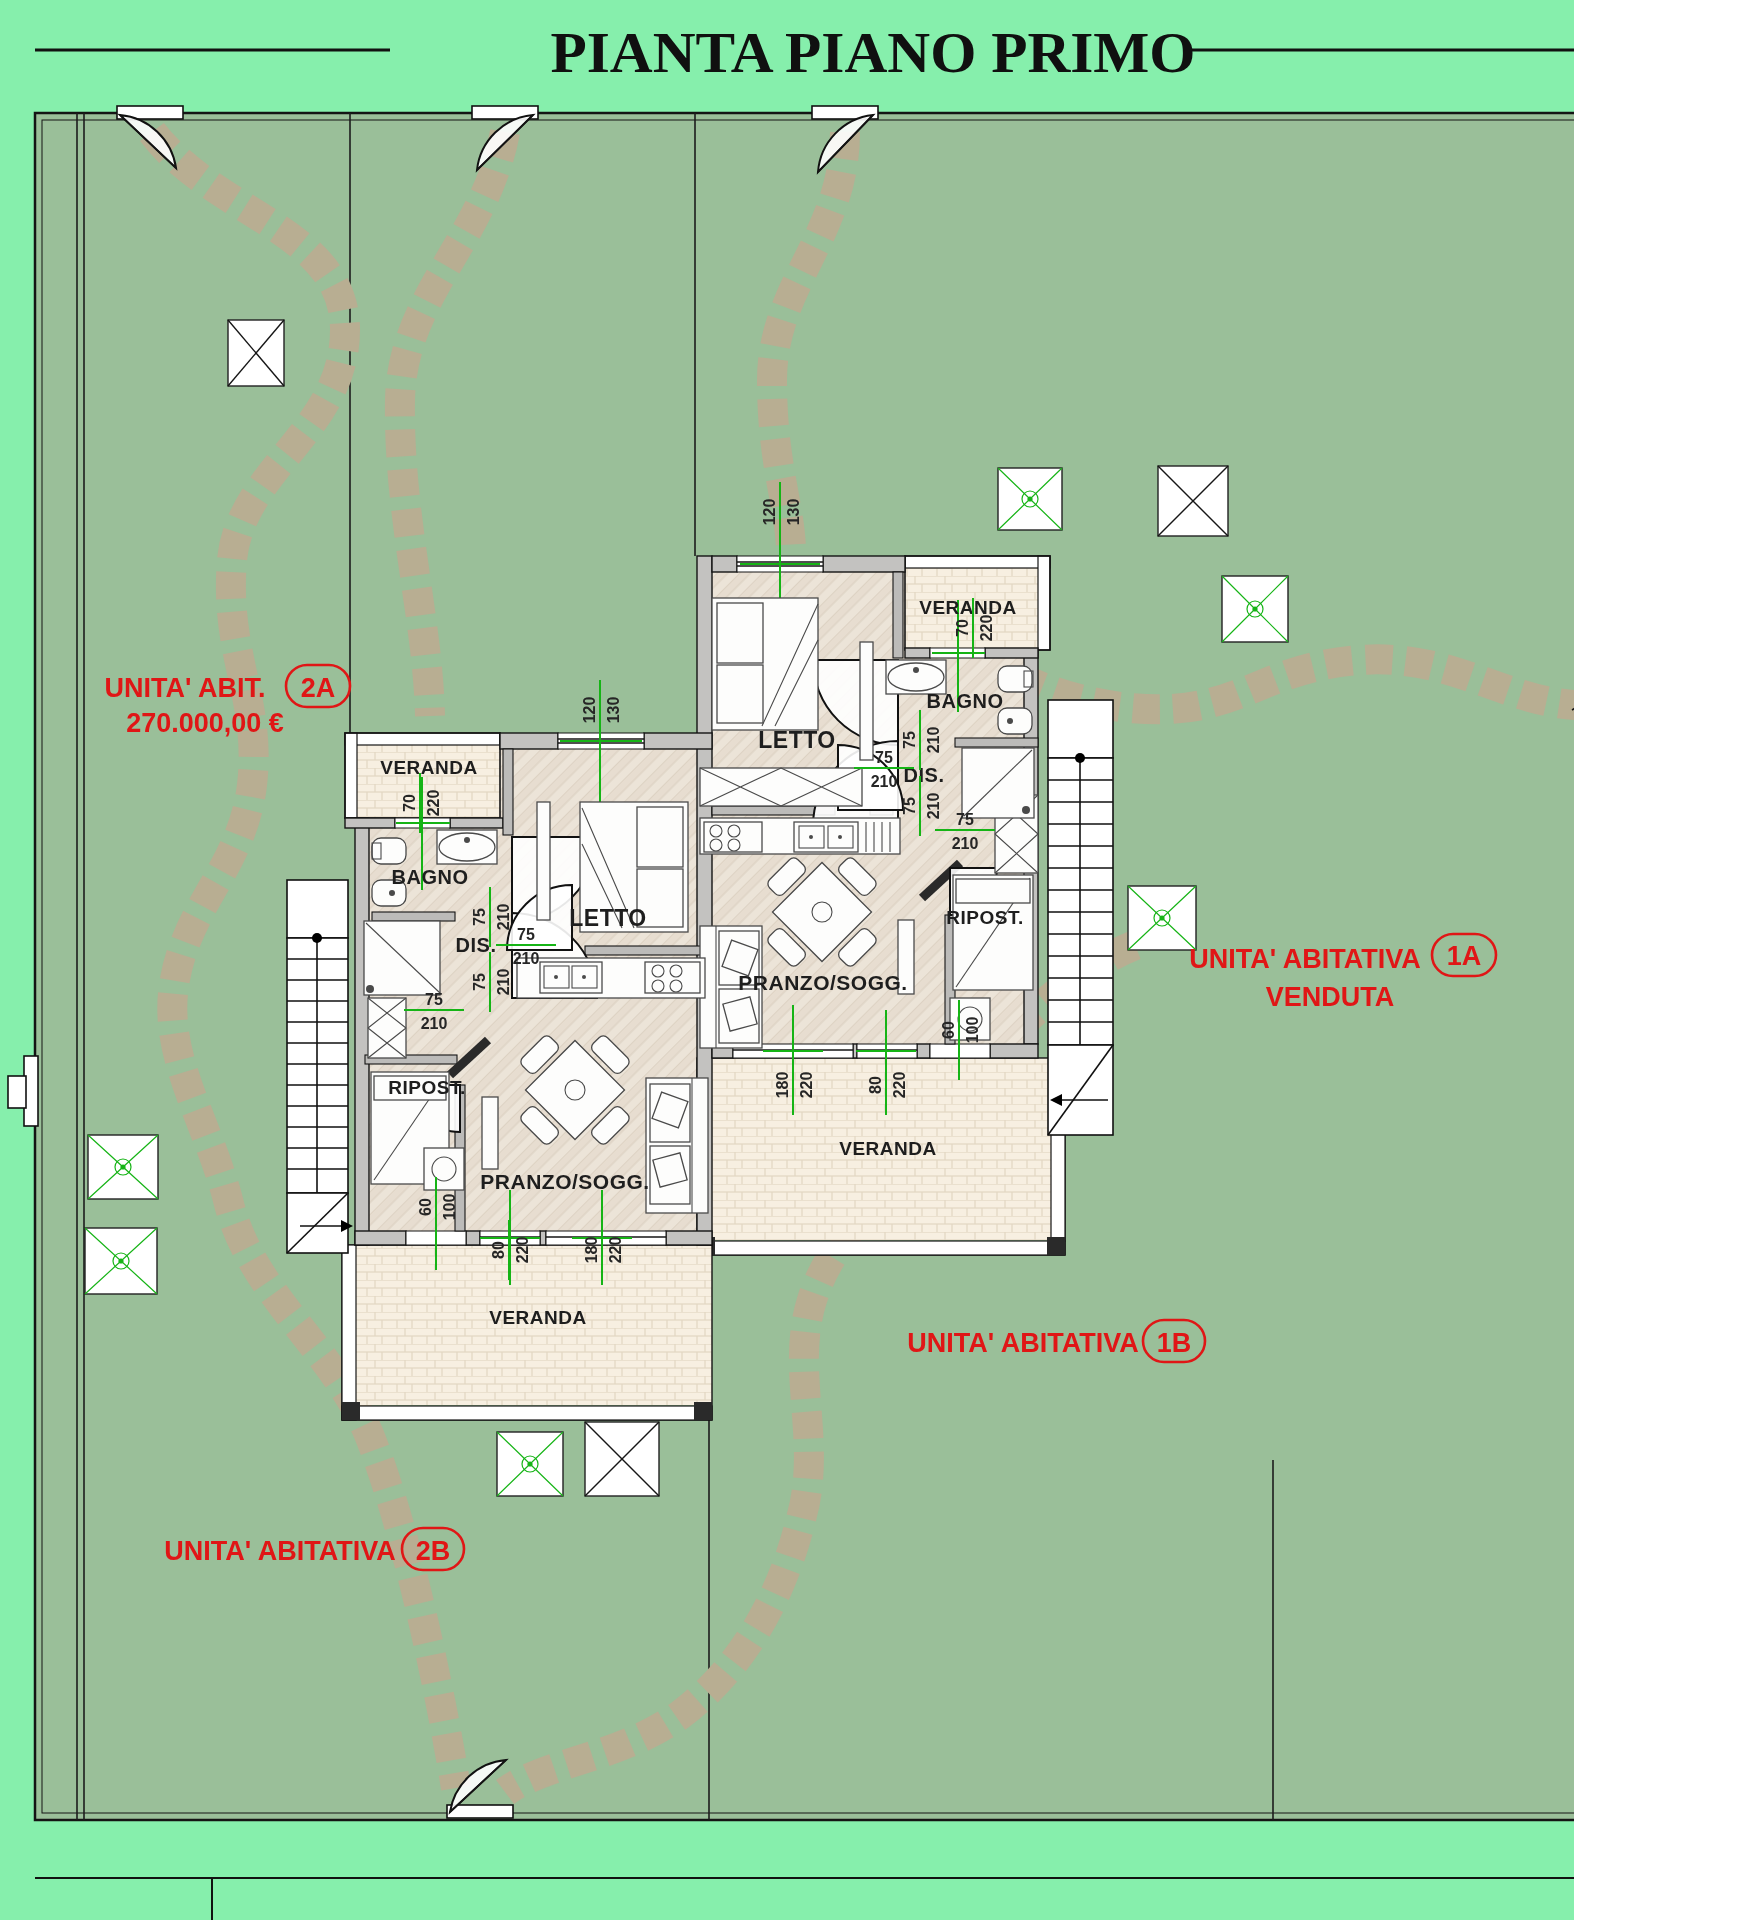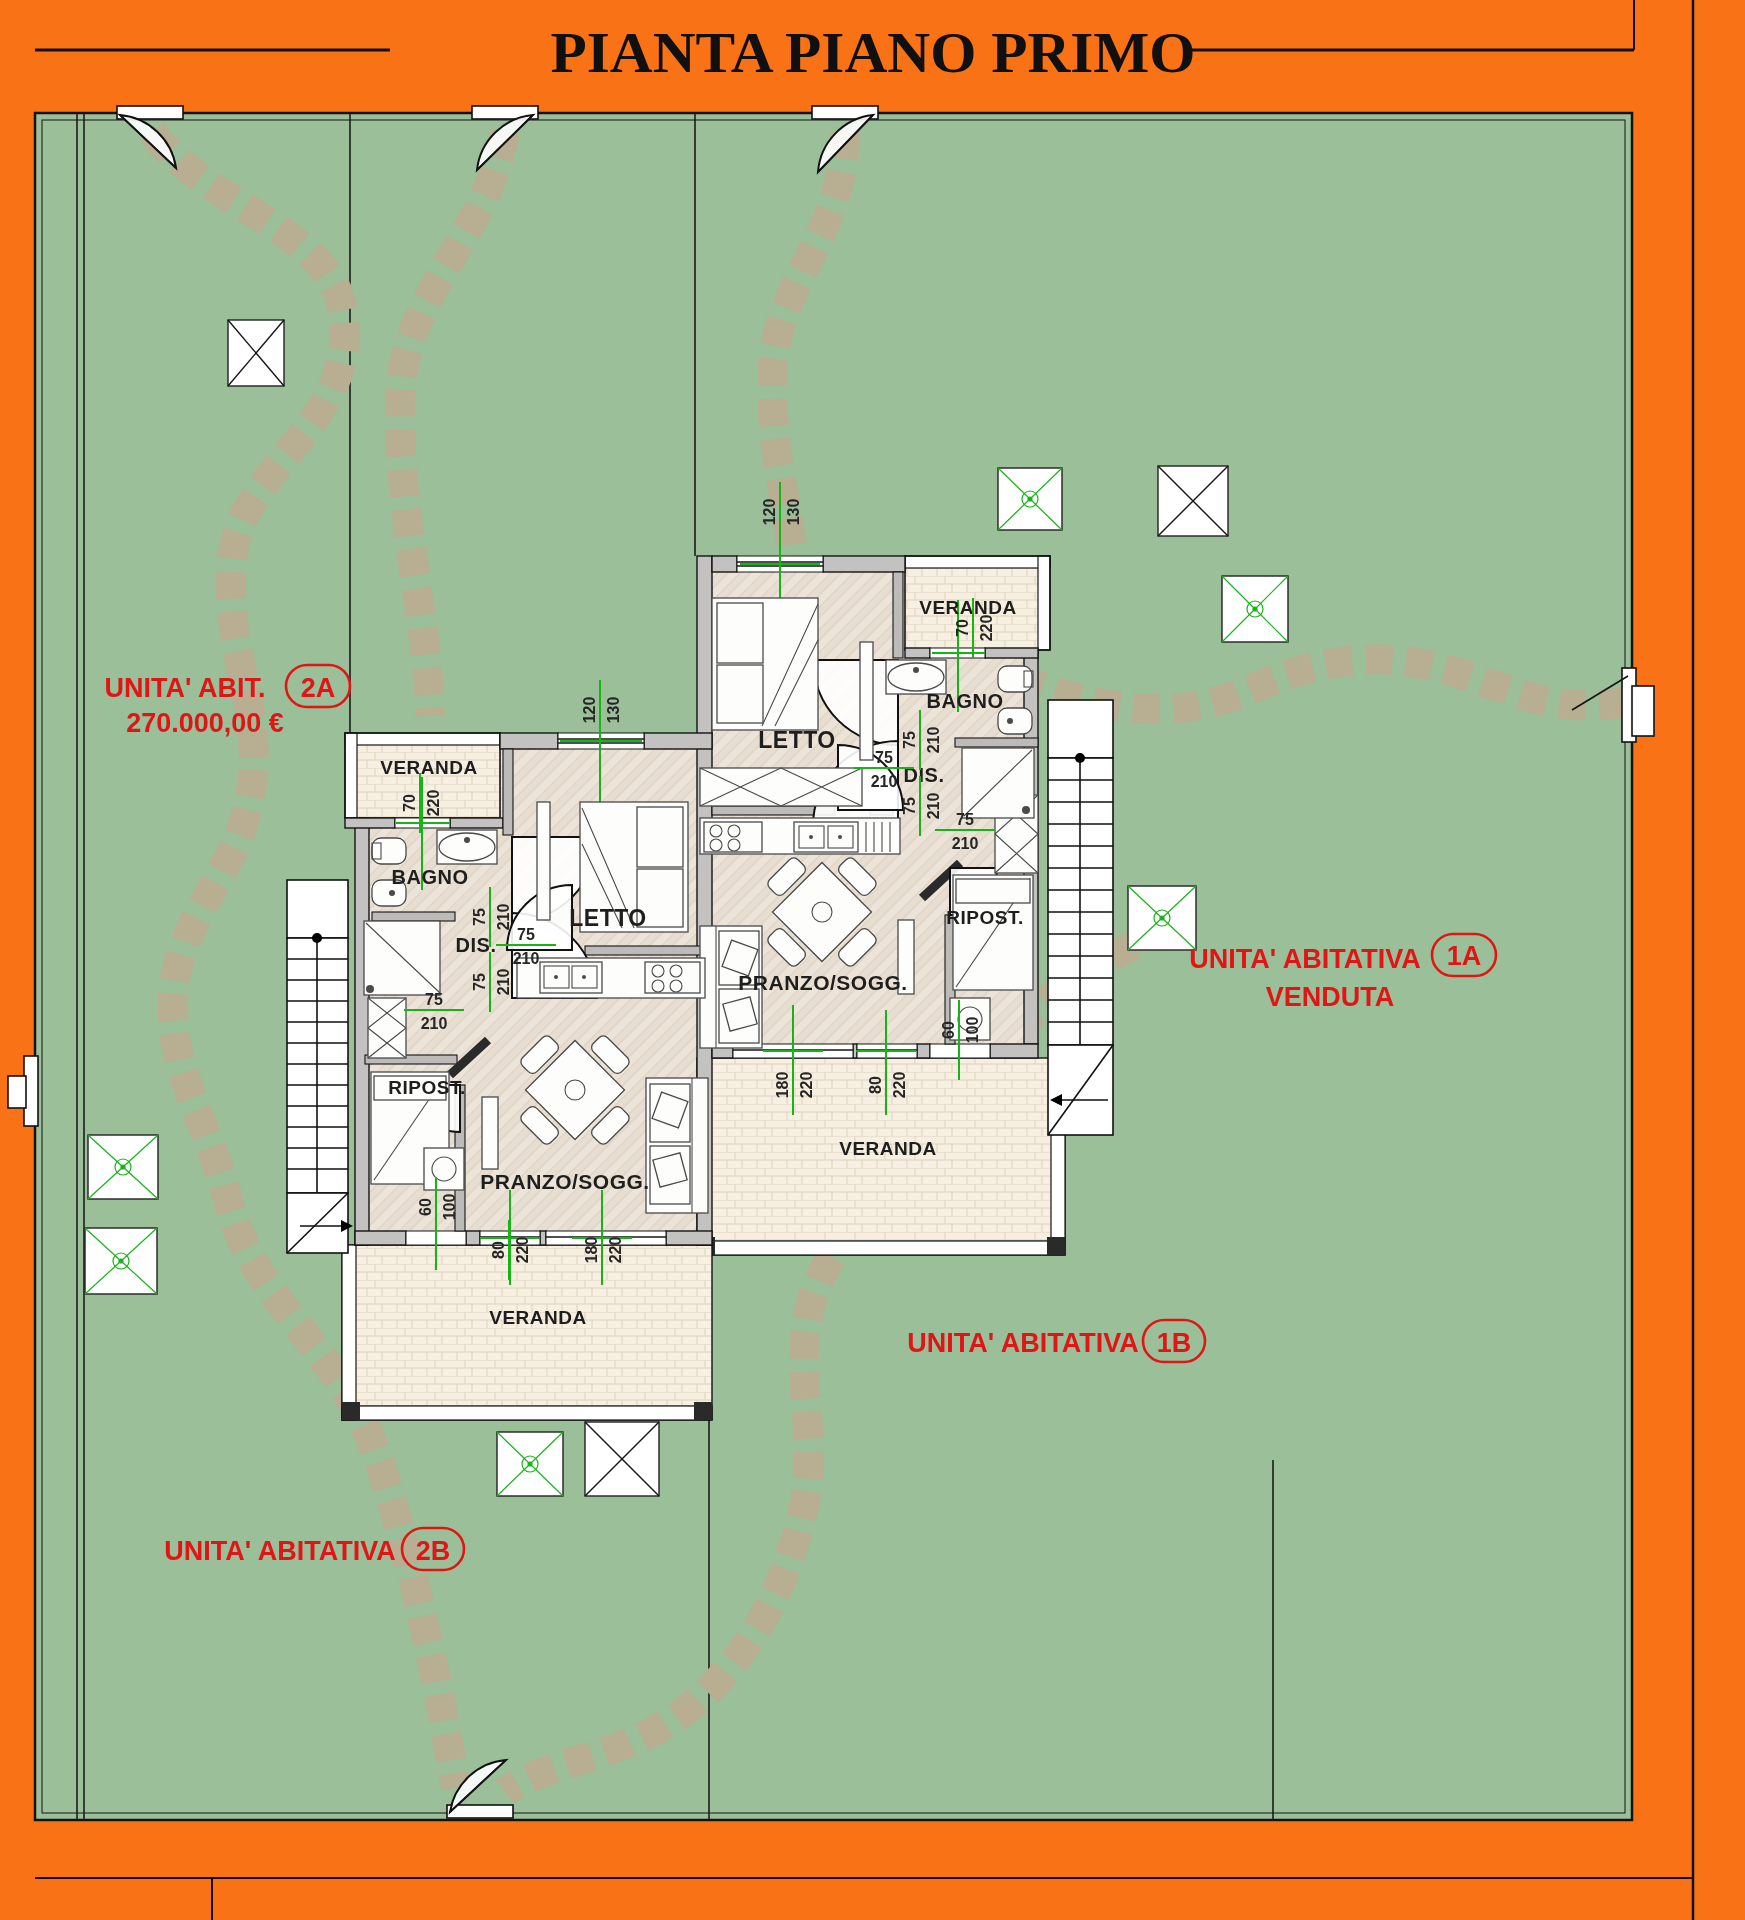--- a/index.html
+++ b/index.html
@@ -1,16 +1,16 @@
 <!DOCTYPE html>
 <html><head>
 <meta charset="utf-8">
 <style>
   html,body{margin:0;padding:0;background:#ffffff;}
-  .sheet{position:relative;width:1745px;height:1920px;background:#f97316;overflow:hidden;}
+  .sheet{position:relative;width:1574px;height:1920px;background:#86efac;overflow:hidden;}
   svg{position:absolute;left:0;top:0;}
   .title-text{font-family:"Liberation Serif",serif;font-weight:bold;fill:#101010;text-anchor:middle;}
   .room-label{font-family:"Liberation Sans",sans-serif;font-weight:bold;fill:#1e1e1e;text-anchor:middle;letter-spacing:.5px;}
   .dim-text{font-family:"Liberation Sans",sans-serif;font-weight:bold;font-size:16px;fill:#262626;text-anchor:middle;}
   .red-label{font-family:"Liberation Sans",sans-serif;font-weight:bold;font-size:27px;fill:#e01616;text-anchor:middle;}
   .badge{fill:none;stroke:#e01616;stroke-width:2.6;}
   .wall{fill:#c3c2c0;stroke:#141414;stroke-width:1.4;}
   .part{fill:#bcbbb9;stroke:#141414;stroke-width:1.1;}
   .win{fill:#ffffff;stroke:#141414;stroke-width:1;}
   .rail{fill:#ffffff;stroke:#141414;stroke-width:1.2;}

